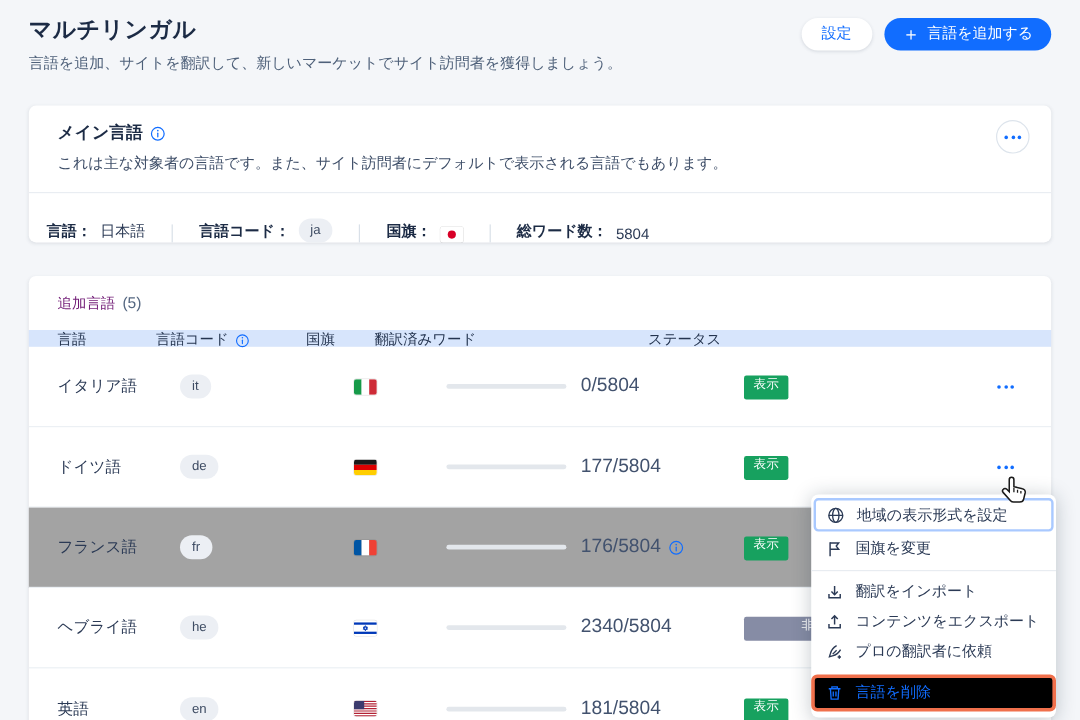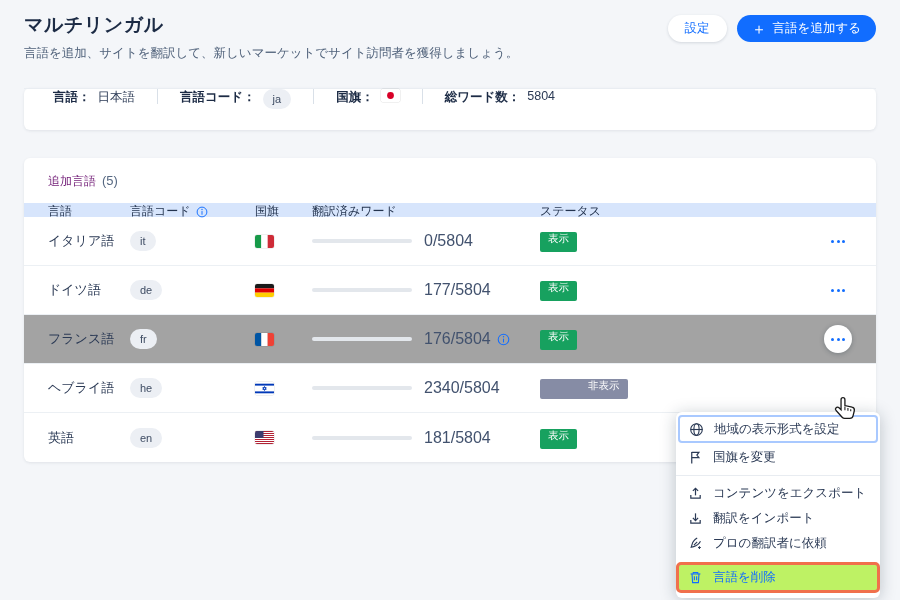--- a/index.html
+++ b/index.html
@@ -25,40 +25,40 @@
   .btn-primary .plus { font-size:15px; line-height:1; margin-top:-1px; }
 
   
   .card { background:#fff; border-radius:6px; box-shadow:0 1px 3px rgba(45,62,80,.1); }
   .main-card { margin-bottom:28px; }
   .mc-top { padding:14px 24px 15px; position:relative; }
   .mc-title-row { display:flex; align-items:center; gap:6px; }
   .mc-title { font-size:14px; font-weight:700; color:#1C2B45; }
   .mc-desc { font-size:12.5px; color:#3E4E68; margin-top:8px; }
   .mc-divider { height:1px; background:#E9EDF2; }
-  .mc-details { display:flex; align-items:flex-start; padding:0 29px; height:41px; font-size:12.5px; }
+  .mc-details { display:flex; align-items:flex-end; padding:0 15px; height:41px; font-size:12.5px; }
   .detail-label { font-weight:700; color:#1C2B45; margin-right:7px; }
   .detail-value { color:#2B3A55; }
   .vsep { width:1px; height:15px; background:#D9E0E8; margin:0 22px; }
 
   .icon-btn { width:28px; height:28px; border-radius:50%; border:none; background:transparent;
               display:inline-flex; align-items:center; justify-content:center; gap:2.5px; cursor:pointer; }
   .icon-btn.bordered { background:#fff; border:1px solid #DDE4EC; }
   .icon-btn.raised { background:#fff; box-shadow:0 1px 5px rgba(31,45,61,.3); }
   .dot { width:3px; height:3px; border-radius:50%; background:#116DFF; }
   .mc-menu-btn { position:absolute; right:18px; top:12px; }
 
   
   .tc-title-row { padding:15px 24px 13px; display:flex; align-items:baseline; gap:6px; }
   .tc-title { font-size:12px; font-weight:400; color:#701a75; }
   .tc-count { font-size:13px; color:#566882; }
   .grid { display:grid; grid-template-columns:82px 125px 57px 228px 1fr 56px; align-items:center; padding:0 24px; }
   .t-header { height:14px; background:#D7E5FC; font-size:12px; color:#24344F; }
   .th { display:flex; align-items:center; gap:5px; }
-  .t-row { height:49px; border-bottom:1px solid #ECF0F4; font-size:13px; }
+  .t-row { height:67px; border-bottom:1px solid #ECF0F4; font-size:13px;gap:20px; }
   .t-row:last-child { border-bottom:none; }
   .t-row.active { background:#a3a3a3; }
   .code-pill { display:inline-block; background:#ECEFF4; border-radius:11px; padding:4px 10px;
                font-size:11px; color:#3E4C63; }
   .flag { width:19px; height:13px; border-radius:2px; display:block; box-shadow:0 0 0 .5px rgba(0,0,0,.12); }
   .progress-cell { display:flex; align-items:center; gap:12px; }
   .track { width:100px; height:4px; border-radius:2px; background:#E3E7EC; overflow:hidden; }
   .fill { height:100%; background:#116DFF; border-radius:2px; }
   .count-wrap { display:flex; align-items:center; gap:6px; font-size:16px; color:#42526E; }
   .badge { display:inline-flex; align-items:center; gap:7px; height:20px; padding:0 8px;
@@ -68,21 +68,21 @@
   .actions-cell { display:flex; justify-content:flex-end; }
 
   
   .context-menu { position:absolute; left:676px; top:412px; width:204px; background:#fff; border-radius:6px;
                   box-shadow:0 2px 16px rgba(22,45,61,.25); padding:3px 0 5px; z-index:10; }
   .menu-item { display:flex; align-items:center; gap:10px; height:25px; padding:0 12px;
                font-size:12.5px; color:#2B3A55; cursor:pointer; }
   .menu-item svg { flex:none; }
   .menu-item.focused { border:2px solid #A9C9FF; border-radius:4px; margin:0 2px 2px; padding:0 9px; height:28px; }
   .menu-divider { height:1px; background:#E8ECF1; margin:5px 0; }
-  .menu-item.highlighted { background:#bef264; color:#116DFF; border:3px solid #F0704C; border-radius:5px;
+  .menu-item.highlighted { background:#000000; color:#116DFF; border:3px solid #F0704C; border-radius:5px;
                            margin:6px 0 0; padding:0 9px; height:31px; }
 
   .cursor { position:absolute; left:833px; top:396px; z-index:20; pointer-events:none; }
 </style>
 </head>
 <body>
 
 <div class="page">
 
   <div class="page-header">
@@ -93,20 +93,36 @@
     <div class="header-actions">
       <button class="btn btn-secondary">設定</button>
       <button class="btn btn-primary">
         <span class="plus">＋</span>
         <span>言語を追加する</span>
       </button>
     </div>
   </div>
 
   <div class="card main-card">
+    <div class="mc-top">
+      <div class="mc-title-row">
+        <span class="mc-title">メイン言語</span>
+        <svg width="13" height="13" viewBox="0 0 14 14" fill="none" stroke="#116DFF" stroke-width="1.1">
+          <circle cx="7" cy="7" r="5.7"></circle>
+            <path d="M7 6.4v3.3" stroke-linecap="round"></path>
+            <circle cx="7" cy="4.1" r="0.75" fill="#116DFF" stroke="none"></circle>
+        </svg>
+      </div>
+      <div class="mc-desc">これは主な対象者の言語です。また、サイト訪問者にデフォルトで表示される言語でもあります。</div>
+      <button class="icon-btn bordered mc-menu-btn">
+        <span class="dot"></span>
+          <span class="dot"></span>
+          <span class="dot"></span>
+      </button>
+    </div>
     <div class="mc-divider"></div>
     <div class="mc-details">
       <span class="detail-label">言語：</span>
       <span class="detail-value">日本語</span>
       <span class="vsep"></span>
       <span class="detail-label">言語コード：</span>
       <span class="code-pill">ja</span>
       <span class="vsep"></span>
       <span class="detail-label">国旗：</span>
       <svg class="flag" viewBox="0 0 19 13">
@@ -295,33 +311,33 @@
   <div class="menu-item">
     <svg width="15" height="15" viewBox="0 0 16 16" fill="none" stroke="currentColor" stroke-width="1.3">
       <path d="M4 14.5V2"></path>
         <path d="M4 2.6h7.6l-2.1 2.8 2.1 2.8H4"></path>
     </svg>
     <span>国旗を変更</span>
   </div>
   <div class="menu-divider"></div>
   <div class="menu-item">
     <svg width="15" height="15" viewBox="0 0 16 16" fill="none" stroke="currentColor" stroke-width="1.3">
+      <path d="M8 2.5V10"></path>
+        <path d="M5.2 7.4 8 10.2l2.8-2.8"></path>
+        <path d="M3 9.5V13h10V9.5"></path>
+    </svg>
+    <span>翻訳をインポート</span>
+  </div>
+  <div class="menu-item">
+    <svg width="15" height="15" viewBox="0 0 16 16" fill="none" stroke="currentColor" stroke-width="1.3">
       <path d="M8 10V2.8"></path>
         <path d="M5.2 5.2 8 2.4l2.8 2.8"></path>
         <path d="M3 9.5V13h10V9.5"></path>
     </svg>
     <span>コンテンツをエクスポート</span>
-  </div>
-  <div class="menu-item">
-    <svg width="15" height="15" viewBox="0 0 16 16" fill="none" stroke="currentColor" stroke-width="1.3">
-      <path d="M8 2.5V10"></path>
-        <path d="M5.2 7.4 8 10.2l2.8-2.8"></path>
-        <path d="M3 9.5V13h10V9.5"></path>
-    </svg>
-    <span>翻訳をインポート</span>
   </div>
   <div class="menu-item">
     <svg width="15" height="15" viewBox="0 0 16 16" fill="none" stroke="currentColor" stroke-width="1.2">
       <path d="M9.8 2.2C7 3.7 5 6.3 4.2 9.4L3.4 12l2.7-.7c3.1-.8 5.7-2.8 7.2-5.6"></path>
         <path d="M6.3 9.7 9.8 6.2"></path>
         <path d="M12.2 10.8v3M10.7 12.3h3"></path>
     </svg>
     <span>プロの翻訳者に依頼</span>
   </div>
   <div class="menu-item highlighted">

